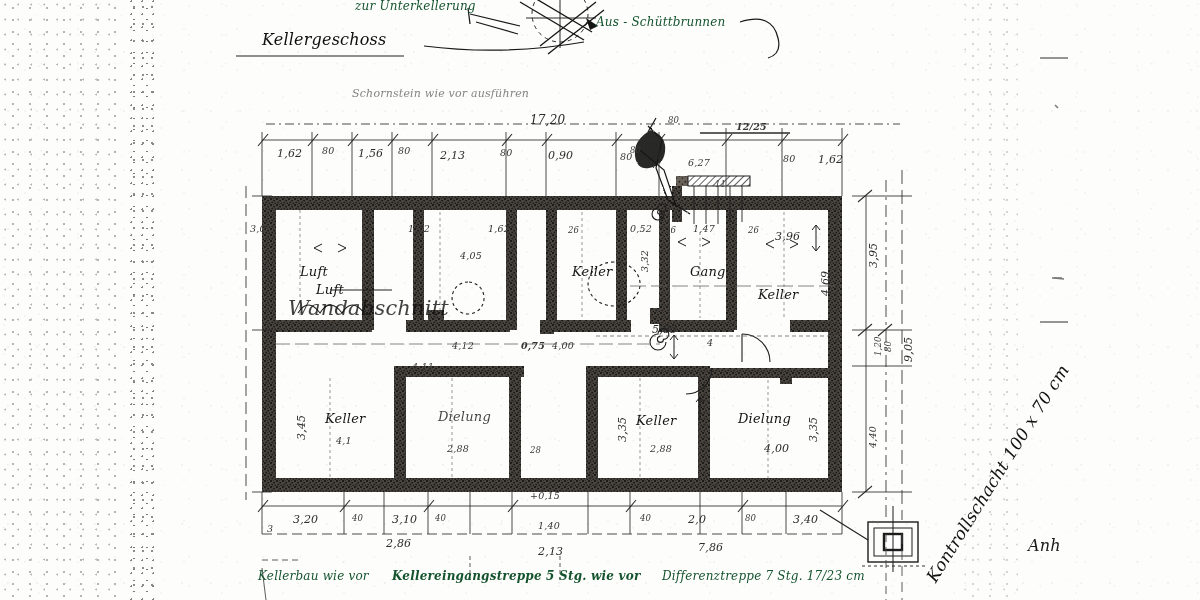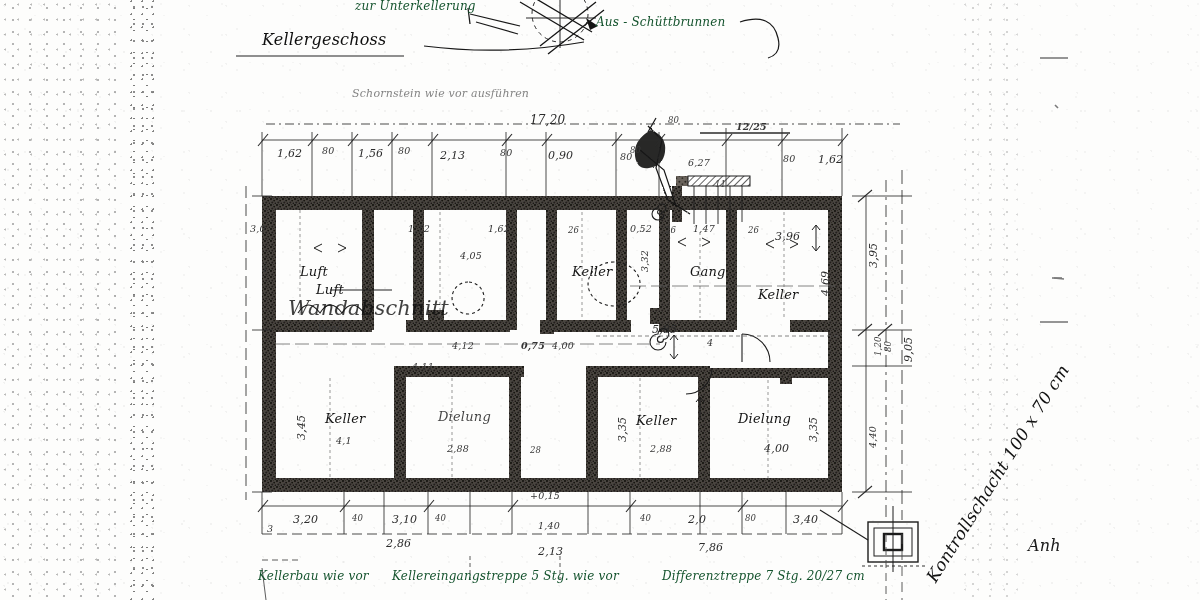--- a/index.html
+++ b/index.html
@@ -439,18 +439,18 @@
     <span class="hw room smear blot" style="left:438px;top:410px;">Dielung</span>
     <span class="hw room smear" style="left:636px;top:414px;">Keller</span>
     <span class="hw room smear" style="left:738px;top:412px;">Dielung</span>
 
     <span class="hw smear blot" style="left:288px;top:298px;font-size:21px;color:#111;">Wandabschnitt</span>
     <span class="hw tiny smear" style="left:318px;top:324px;">Wand</span>
 
     <span class="hw rot58" style="left:924px;top:576px;font-size:17px;color:#111;">Kontrollschacht 100 x 70 cm</span>
 
     <span class="hw note smear" style="left:258px;top:570px;">Kellerbau wie vor</span>
-    <span class="hw note smear" style="left:392px;top:570px;">Kellereingangstreppe 5 Stg. wie vor</span>
-    <span class="hw note smear" style="left:662px;top:570px;">Differenztreppe 7 Stg. 20/27 cm</span>
+    <span class="hw note smear" style="left:392px;top:570px;font-weight:bold;">Kellereingangstreppe 5 Stg. wie vor</span>
+    <span class="hw note smear" style="left:662px;top:570px;">Differenztreppe 7 Stg. 17/23 cm</span>
 
     <span class="hw smear" style="left:1028px;top:538px;font-size:16px;">Anh</span>
   </div>
 </div>
 
 </body></html>

